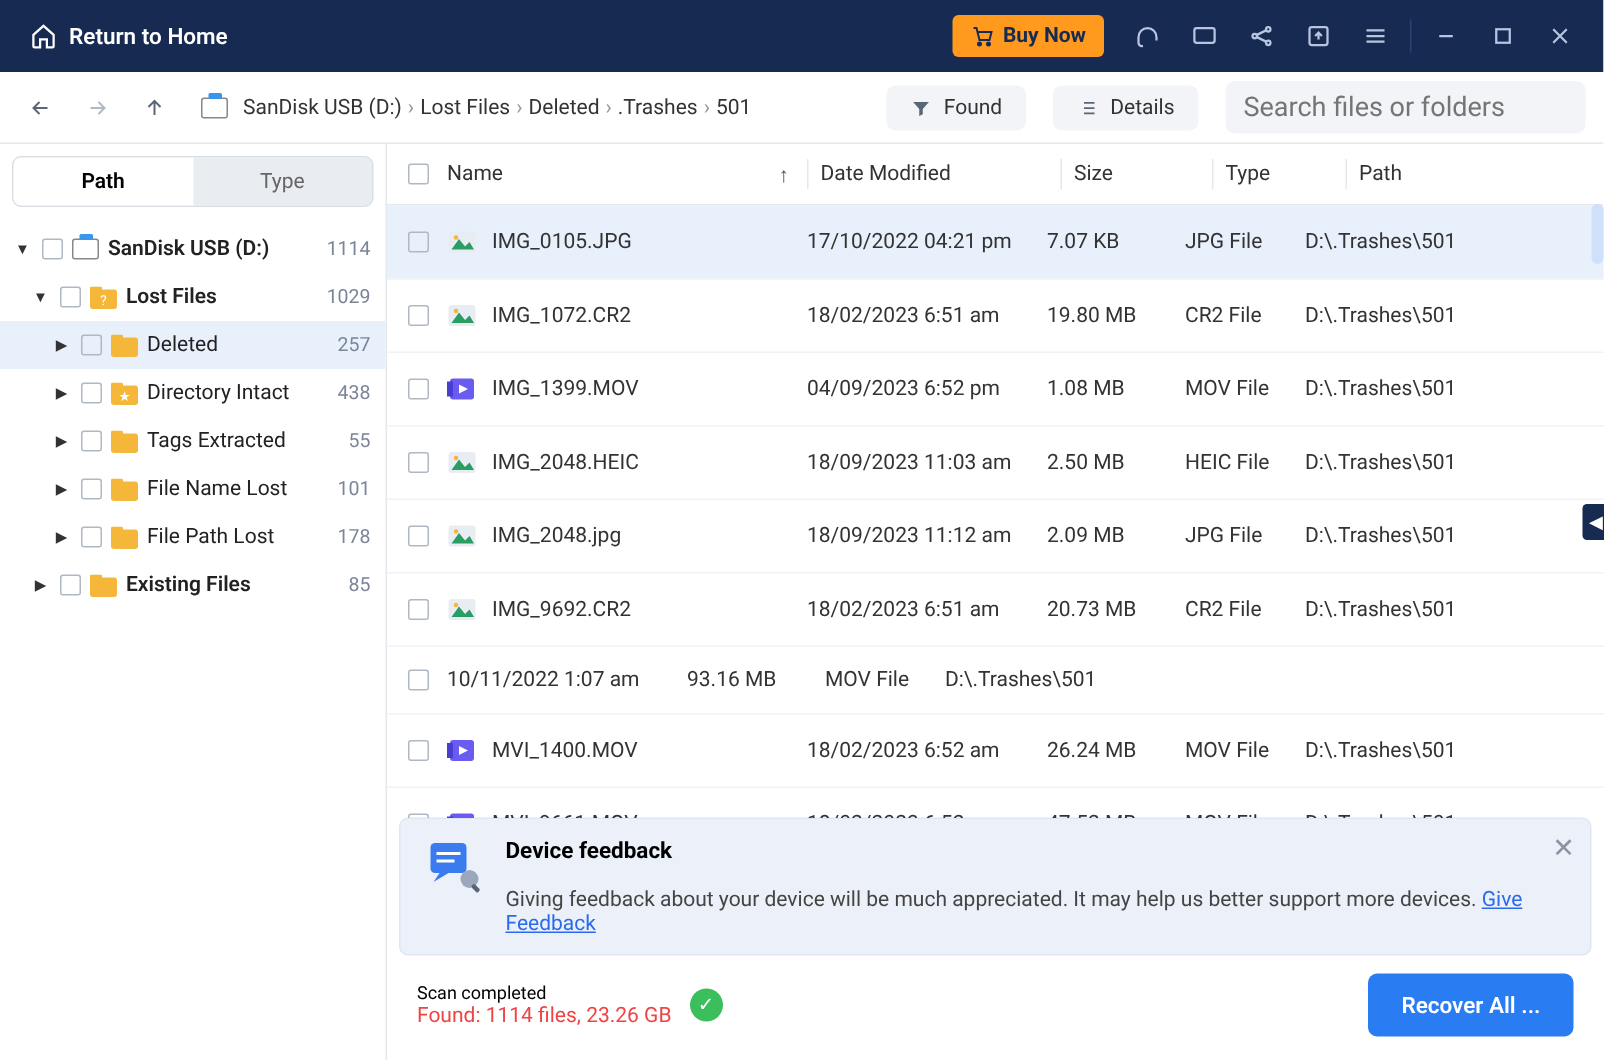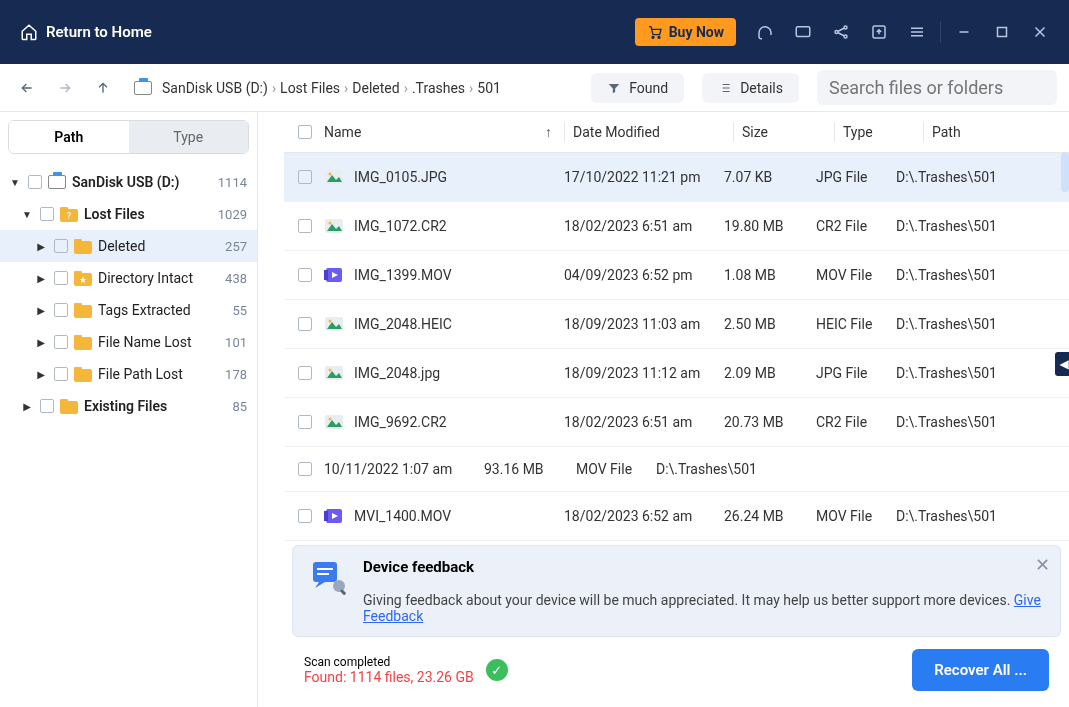--- a/index.html
+++ b/index.html
@@ -1,37 +1,37 @@
 <!DOCTYPE html>
 <html><head>
 <meta charset="utf-8">
 <style>
 * { margin: 0; padding: 0; box-sizing: border-box; font-family: -apple-system, BlinkMacSystemFont, "Segoe UI", Roboto, sans-serif; }
 body { width: 1069px; height: 707px; background: #fff; overflow: hidden; display: flex; flex-direction: column; }
 
 
-.titlebar { background: #162a52; height: 64px; display: flex; align-items: center; padding: 0 10px; color: #fff; }
+.titlebar { background: #162a52; height: 48px; display: flex; align-items: center; padding: 0 10px; color: #fff; }
 .home-btn { display: flex; align-items: center; gap: 8px; font-size: 15px; font-weight: 600; padding: 6px 10px; cursor: pointer; }
 .tb-spacer { flex: 1; }
 .buy-btn { background: #ff9a1e; color: #162a52; font-weight: 700; font-size: 14px; padding: 6px 12px; border-radius: 4px; display: flex; align-items: center; gap: 6px; cursor: pointer; margin-right: 10px; }
 .tb-icon { width: 38px; height: 38px; display: flex; align-items: center; justify-content: center; cursor: pointer; color: #b8c5e0; }
 .tb-icon svg { width: 18px; height: 18px; }
 
 
 .navbar { height: 48px; border-bottom: 1px solid #e5e8ec; display: flex; align-items: center; padding: 0 12px; gap: 8px; }
 .nav-arrow { width: 30px; height: 30px; display: flex; align-items: center; justify-content: center; color: #5a6578; cursor: pointer; }
 .breadcrumb { display: flex; align-items: center; gap: 4px; font-size: 14px; color: #333; margin-left: 8px; }
 .bc-sep { color: #999; }
 .bc-item { cursor: pointer; }
 .pill { background: #f2f4f7; border-radius: 6px; padding: 7px 16px; display: flex; align-items: center; gap: 8px; font-size: 14px; color: #333; cursor: pointer; margin-left: 10px; }
 .searchbox { flex: 1; background: #f2f4f7; border-radius: 6px; padding: 7px 12px; display: flex; align-items: center; gap: 8px; margin-left: 10px; max-width: 240px; }
 .searchbox input { border: none; background: transparent; outline: none; font-size: 18px; flex: 1; color: #b91c1c; }
 
 
-.main { flex: 1; display: flex; overflow: hidden; gap: 26px; }
+.main { flex: 1; display: flex; overflow: hidden; }
 
 
 .sidebar { width: 258px; border-right: 1px solid #e5e8ec; display: flex; flex-direction: column; }
 .tabs { display: flex; border: 1px solid #d8dde4; border-radius: 6px; margin: 8px; overflow: hidden; }
 .tab { flex: 1; text-align: center; padding: 8px 0; font-size: 14px; cursor: pointer; }
 .tab.active { background: #fff; font-weight: 600; }
 .tab.inactive { background: #e9ecf0; color: #666; }
 .tree { padding: 4px 0; font-size: 14px; }
 .tree-row { display: flex; align-items: center; padding: 8px 10px 8px 8px; cursor: pointer; }
 .tree-row.sel { background: #e8f0fc; }
@@ -327,21 +327,21 @@
           <div class="col-name">
             <span class="thumb">
               <svg width="20" height="20">
                 <rect width="18" height="14" x="1" y="3" rx="2" fill="#e8ecf3"></rect>
                 <polygon points="3,15 8,8 12,13 15,10 18,15" fill="#2a9d62"></polygon>
                 <circle cx="6" cy="7" r="1.5" fill="#f5b73a"></circle>
               </svg>
             </span>
             <span>IMG_0105.JPG</span>
           </div>
-          <div class="col-date">17/10/2022 11:21 pm</div>
+          <div class="col-date">17/10/2022 04:21 pm</div>
           <div class="col-size">7.07 KB</div>
           <div class="col-type">JPG File</div>
           <div class="col-path">D:\.Trashes\501</div>
         </div>
         <div class="row">
           <span class="cb"></span>
           <div class="col-name">
             <span class="thumb">
               <svg width="20" height="20">
                 <rect width="18" height="14" x="1" y="3" rx="2" fill="#e8ecf3"></rect>

